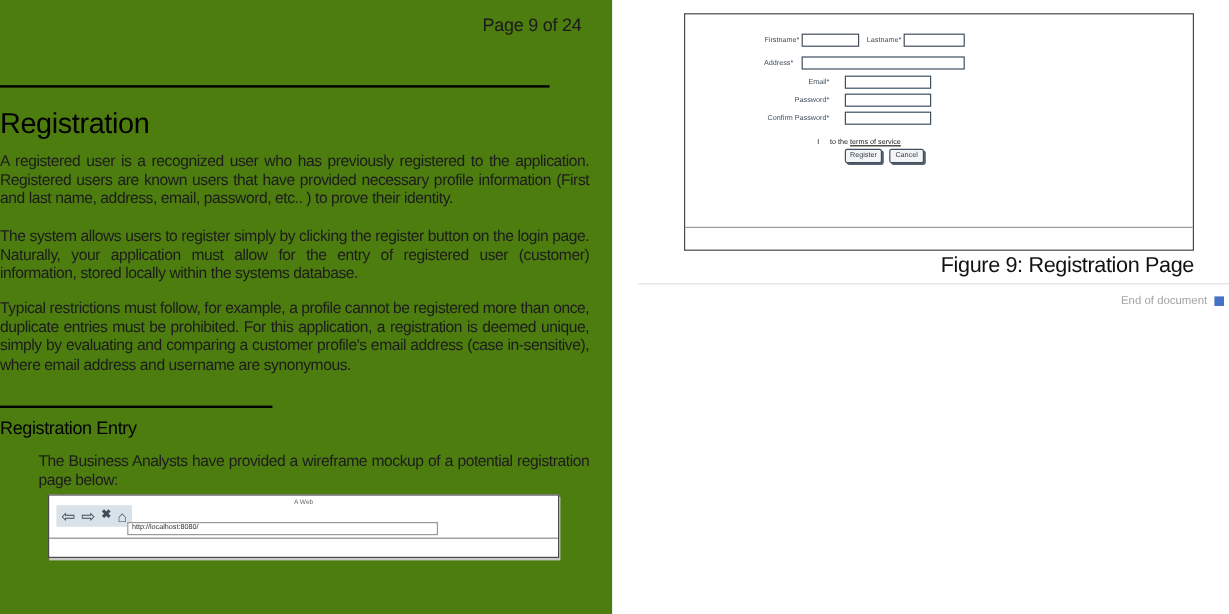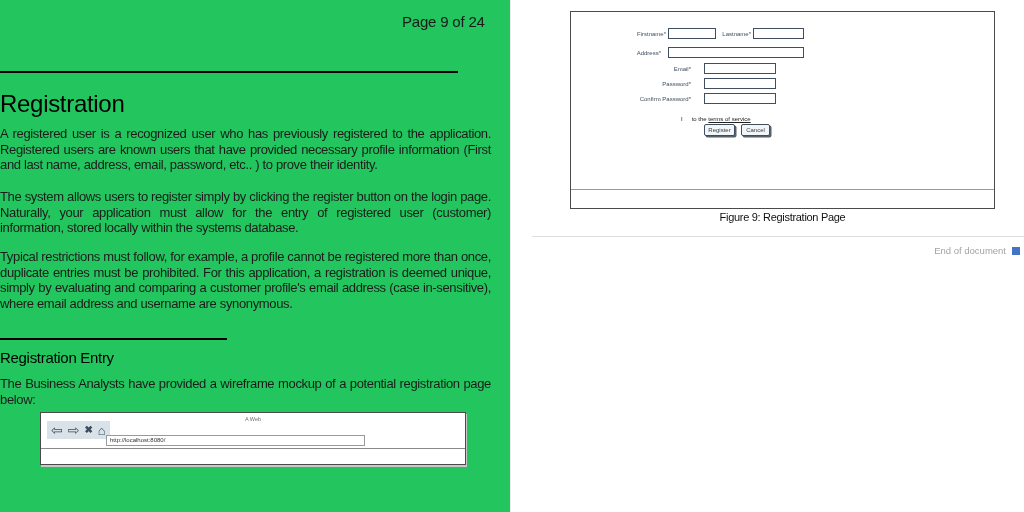--- a/index.html
+++ b/index.html
@@ -1,32 +1,32 @@
 <!DOCTYPE html>
 <html><head>
 <meta charset="utf-8">
 <style>
   * { margin:0; padding:0; box-sizing:border-box; }
   html,body { width:1024px; height:512px; background:#ffffff; overflow:hidden;
               font-family:"Liberation Sans", sans-serif; color:#1f1f1f; }
   .abs { position:absolute; }
 
   
-  #left-page { position:absolute; left:0; top:0; width:510px; height:512px; background:#22c55e; }
+  #left-page { position:absolute; left:0; top:0; width:510px; height:512px; background:#4d7c0f; }
   .page-indicator { top:13px; left:402px; font-size:15px; color:#1a1a1a; letter-spacing:-0.2px; }
   .rule-1 { top:71px; left:0; width:458px; height:2px; background:#000; }
   .h1 { top:90px; left:0; font-size:24px; letter-spacing:-0.3px; color:#000; }
   .para { left:0; width:491px; font-size:13px; line-height:15.7px; letter-spacing:-0.35px;
           text-align:justify; color:#1c1c1c; }
   .p1 { top:126px; }
   .p2 { top:189px; }
   .p3 { top:249px; }
   .rule-2 { top:338px; left:0; width:227px; height:2px; background:#000; }
   .h2 { top:349px; left:0; font-size:15px; letter-spacing:-0.3px; color:#000; }
-  .intro { top:376px; }
+  .intro { top:376px;padding-left:32px; }
 
   
   .browser-box { top:412px; left:40px; width:426px; height:53px; background:#fff;
                  border:1px solid #4a4a4a; box-shadow:1px 2px 0 #c9c9c9; }
   .browser-title { top:3px; left:0; width:100%; text-align:center; font-size:5.5px; color:#6b6b6b; }
   .nav-strip { top:8px; left:6px; height:18px; background:#d9e2e9; display:flex; align-items:center;
                gap:5px; padding:0 4px; }
   .nav-ico { color:#3c4c5a; line-height:1; }
   .ico-arrow { font-size:14px; }
   .ico-x { font-size:10px; font-weight:bold; }
@@ -61,21 +61,21 @@
   .tos-row { top:104px; left:110px; font-size:6px; color:#222; line-height:7px; }
   .tos-prefix { display:inline-block; margin-right:9px; }
   .tos-link { text-decoration:underline; }
   .wf-btn { top:112px; height:12px; background:#f3f5f7; border:1px solid #3f4f5f;
             box-shadow:1.5px 1.5px 0 #55616d; border-radius:2px; font-size:6px; color:#2f3e4b;
             text-align:center; line-height:10px; }
   .btn-register { left:133px; width:31px; }
   .btn-cancel   { left:170px; width:29px; }
   .fig-footer-line { top:177px; left:0; width:100%; height:1px; background:#9a9a9a; }
 
-  .fig-caption { top:211px; left:59px; width:425px; text-align:center; font-size:11px;
+  .fig-caption { top:211px; left:59px; width:425px; text-align:right; font-size:18px;
                  letter-spacing:-0.3px; color:#111; }
   .end-divider { top:236px; left:21px; width:492px; height:1px; background:#dedede; }
   .end-marker { top:245px; right:4px; display:flex; align-items:center; gap:6px; }
   .end-text { font-size:9.5px; color:#a3a3a3;margin-left:16px; }
   .end-square { width:8px; height:8px; background:#4472c4; }
 </style>
 </head>
 <body>
 
 <div id="left-page">

